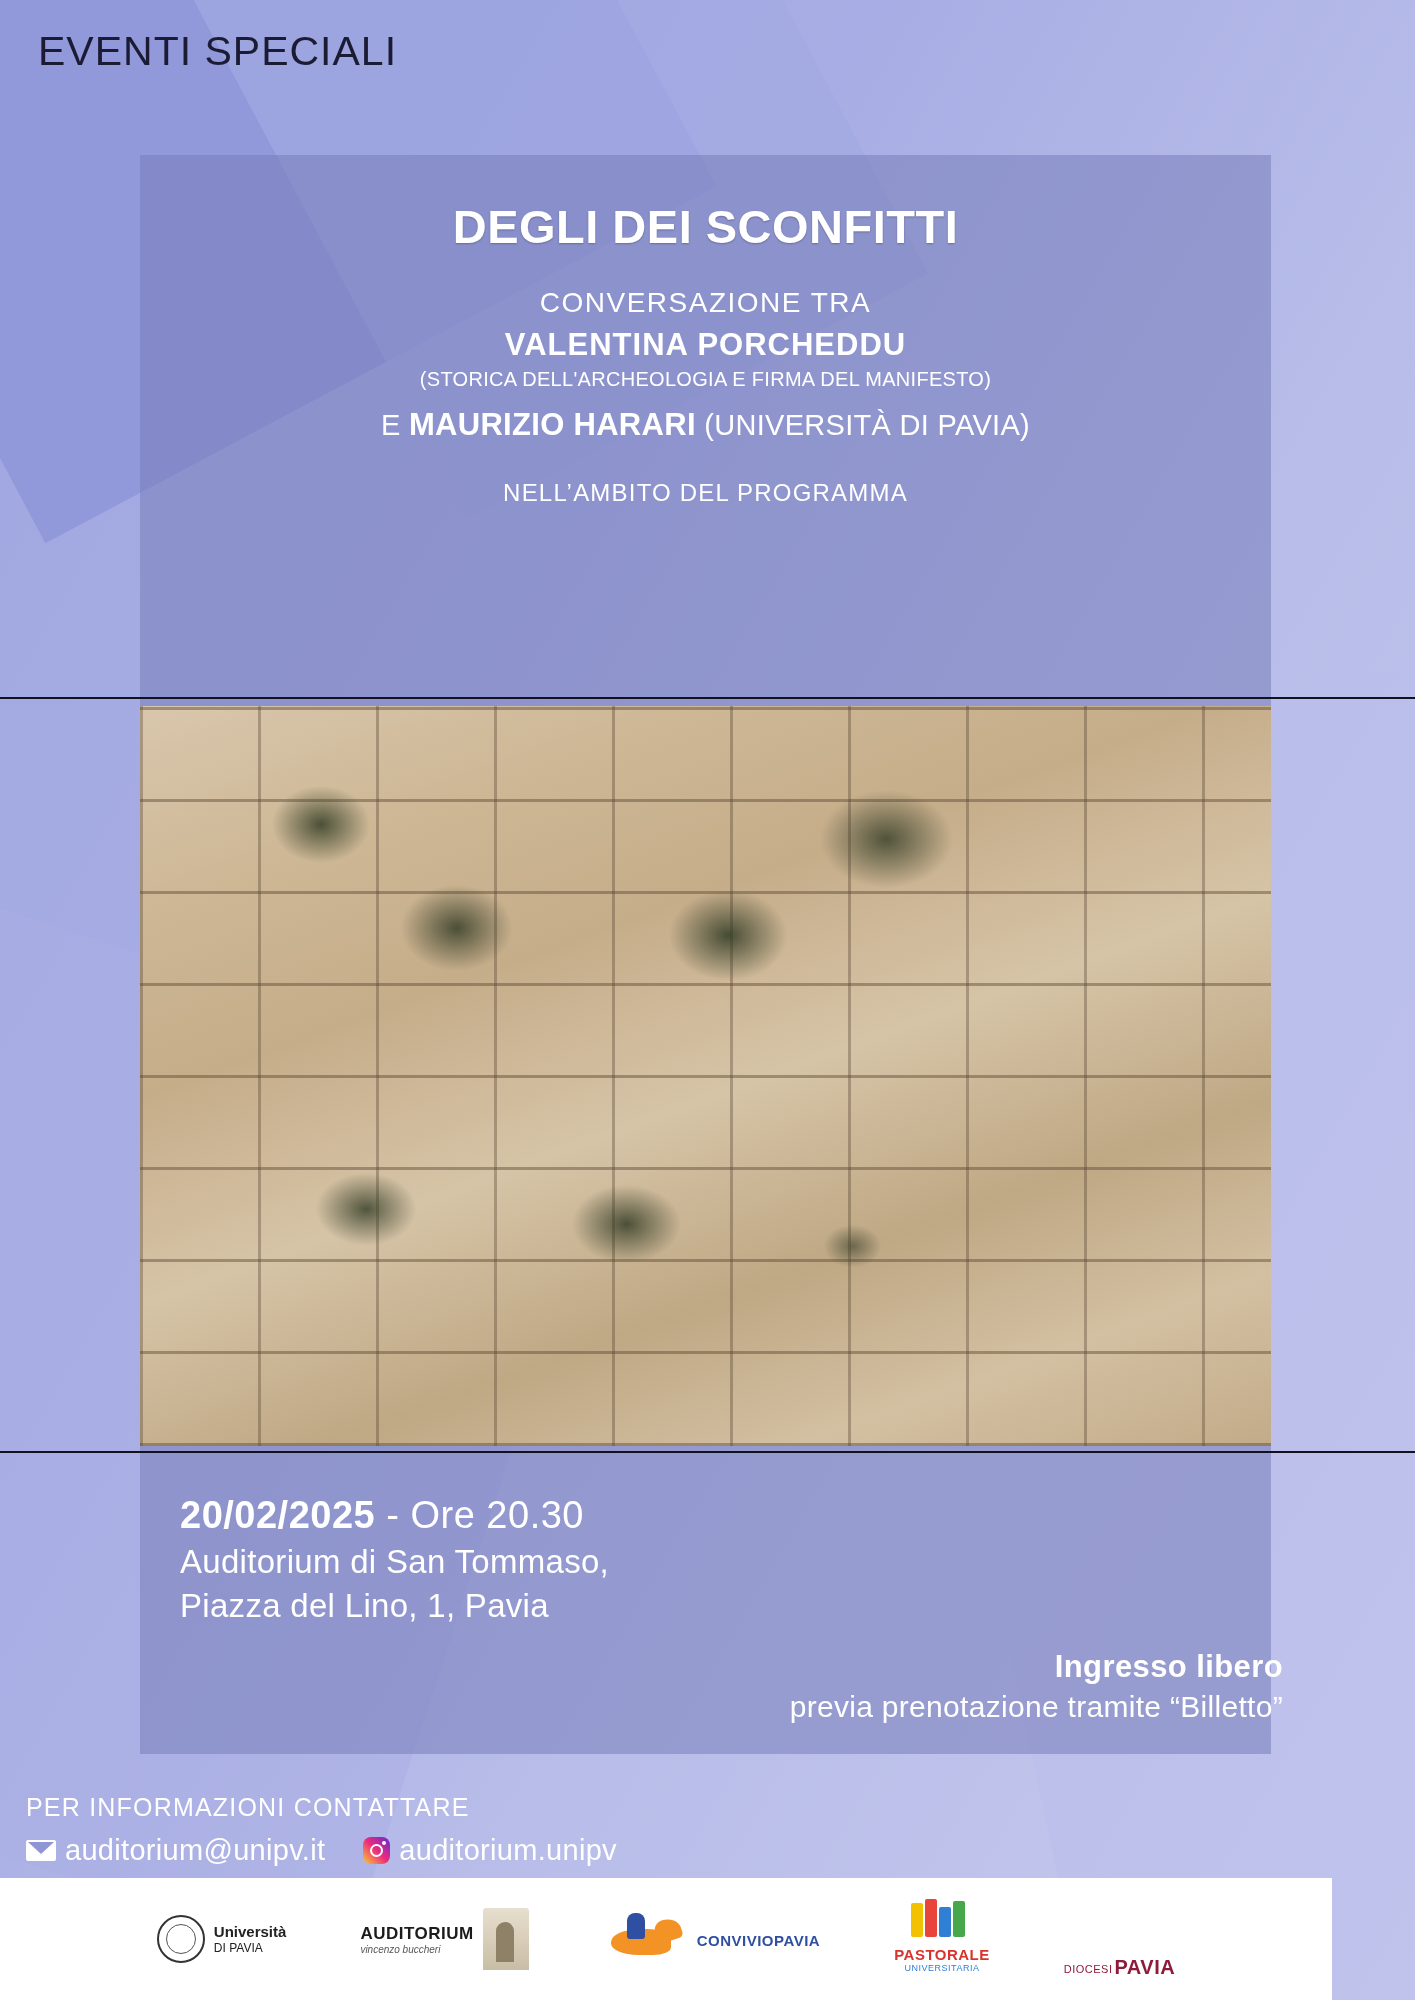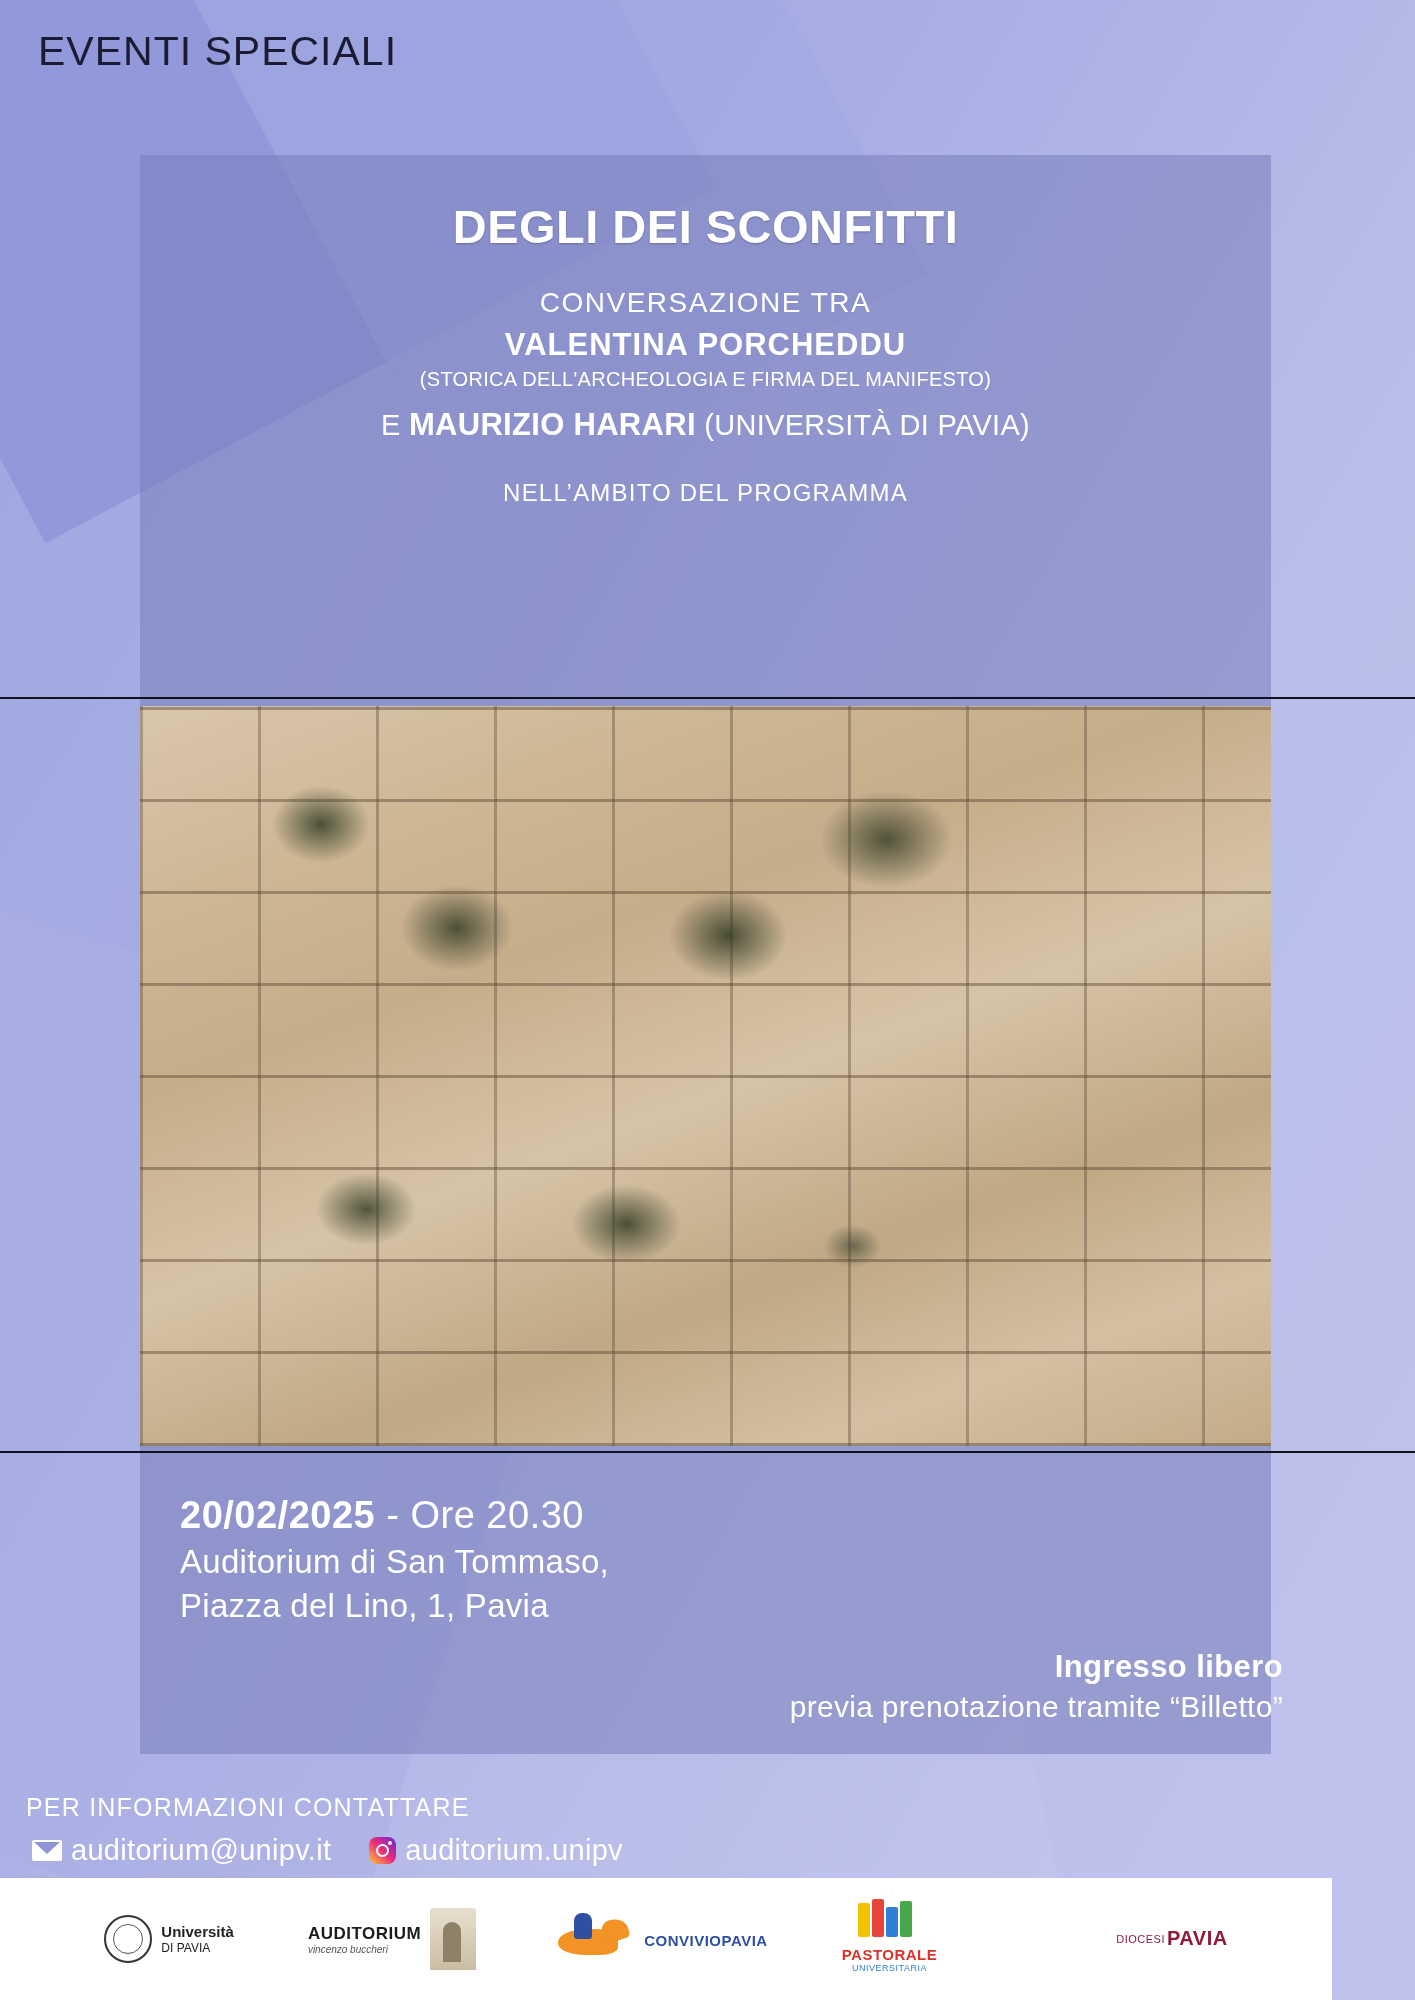--- a/index.html
+++ b/index.html
@@ -244,21 +244,20 @@
   }
   .contact-label {
     font-size: 25px;
     letter-spacing: 1.2px;
   }
   .contact-row {
     margin-top: 12px;
     display: flex;
     align-items: center;
     gap: 10px;
-    margin-left: 6px;
   }
   .contact-item {
     display: flex;
     align-items: center;
     gap: 9px;
     font-size: 29px;
     color: #ffffff;
     letter-spacing: 0.3px;
   }
   .contact-item.second { margin-left: 28px; }
@@ -439,20 +438,21 @@
     text-align: center;
   }
   .past-text small {
     display: block;
     font-size: 9px;
     color: #2f7fd4;
     font-weight: normal;
   }
   .diocesi {
     display: flex;
+    flex-direction: column;
     align-items: center;
   }
   .dio-dome {
     width: 96px; height: 52px;
     background: #8e1b3a;
     -webkit-mask: radial-gradient(circle at 50% 100%, transparent 0 0);
     position: relative;
     border-radius: 48px 48px 0 0;
   }
   .dio-text {

